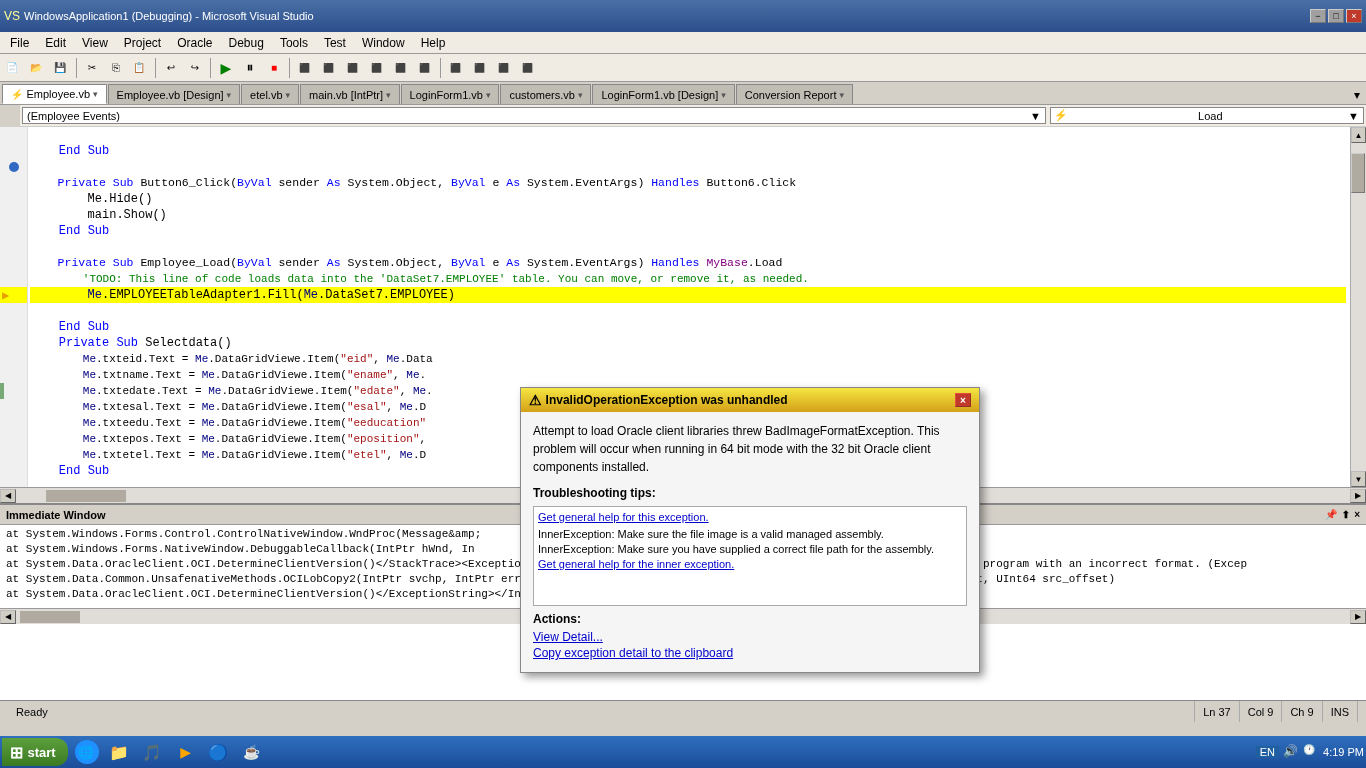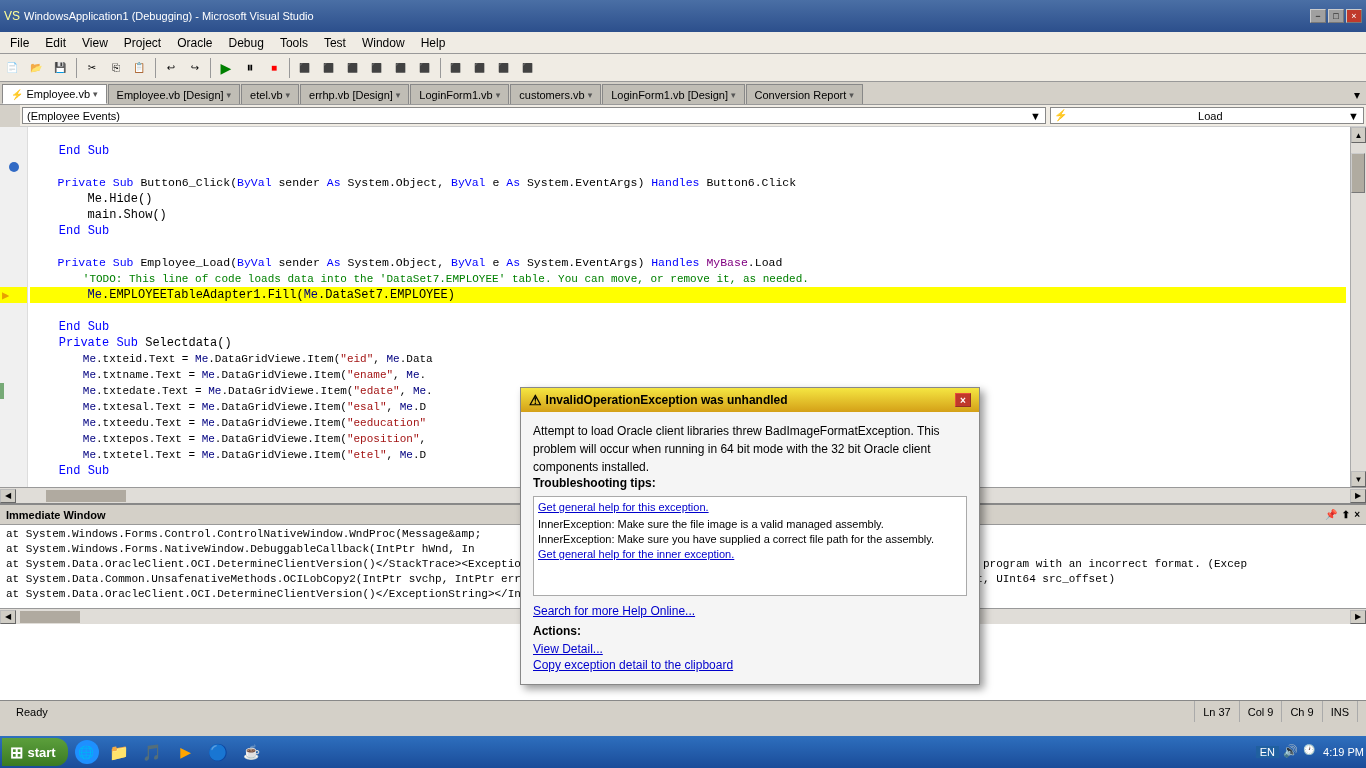--- a/index.html
+++ b/index.html
@@ -43,21 +43,21 @@
     
     
     #taskbar { background: linear-gradient(to bottom, #2e6fbe, #1a4c99); height: 32px; display: flex; align-items: center; padding: 0 2px; position: fixed; bottom: 0; width: 1366px; }
     #start-btn { background: linear-gradient(to bottom, #5c9f3c, #3a7a22); border-radius: 0 12px 12px 0; padding: 2px 12px 2px 8px; color: white; font-weight: bold; font-size: 13px; height: 28px; display: flex; align-items: center; cursor: pointer; margin-right: 4px; }
     .taskbar-icon { width: 24px; height: 24px; margin: 0 3px; cursor: pointer; display: flex; align-items: center; justify-content: center; }
     
     
     #exception-dialog { position: absolute; top: 260px; left: 520px; width: 460px; background: #f5f5f5; border: 1px solid #888; box-shadow: 4px 4px 8px rgba(0,0,0,0.4); z-index: 100; font-family: 'Segoe UI', sans-serif; }
     #dialog-titlebar { background: linear-gradient(to bottom, #f5e642, #d4a017); padding: 4px 8px; display: flex; align-items: center; justify-content: space-between; font-size: 12px; font-weight: bold; }
     #dialog-body { padding: 10px 12px; }
-    #dialog-msg { font-size: 12px; margin-bottom: 0; line-height: 1.5; }
+    #dialog-msg { font-size: 12px; margin-bottom: 10px; line-height: 1.5; }
     #troubleshoot-title { font-size: 12px; font-weight: bold; margin-bottom: 6px; }
     #tips-box { border: 1px solid #aaa; height: 100px; overflow-y: scroll; background: white; padding: 4px; font-size: 11px; }
     .tip-link { color: #0000cc; text-decoration: underline; cursor: pointer; display: block; margin-bottom: 4px; }
     .tip-text { margin-bottom: 4px; line-height: 1.4; }
     #search-link { color: #0000cc; text-decoration: underline; cursor: pointer; font-size: 12px; margin: 8px 0 6px 0; display: block; }
     #actions-title { font-size: 12px; font-weight: bold; margin: 6px 0 4px 0; }
     .action-link { color: #0000cc; text-decoration: underline; cursor: pointer; font-size: 12px; display: block; margin-bottom: 2px; }
     
     .code-line { white-space: pre; height: 16px; display: flex; align-items: center; }
     
@@ -130,21 +130,21 @@
   </div>
   <div class="tab">
     <span>Employee.vb [Design]</span>
     <span class="tab-close">▾</span>
   </div>
   <div class="tab">
     <span>etel.vb</span>
     <span class="tab-close">▾</span>
   </div>
   <div class="tab">
-    <span>errhp.vb [Design]</span>
+    <span>main.vb [IntPtr]</span>
     <span class="tab-close">▾</span>
   </div>
   <div class="tab">
     <span>LoginForm1.vb</span>
     <span class="tab-close">▾</span>
   </div>
   <div class="tab">
     <span>customers.vb</span>
     <span class="tab-close">▾</span>
   </div>
@@ -248,21 +248,20 @@
     </div>
     <div id="dialog-body">
       <div id="dialog-msg">Attempt to load Oracle client libraries threw BadImageFormatException. This problem will occur when running in 64 bit mode with the 32 bit Oracle client components installed.</div>
       <div id="troubleshoot-title">Troubleshooting tips:</div>
       <div id="tips-box">
         <span class="tip-link">Get general help for this exception.</span>
         <span class="tip-text">InnerException: Make sure the file image is a valid managed assembly.</span>
         <span class="tip-text">InnerException: Make sure you have supplied a correct file path for the assembly.</span>
         <span class="tip-link">Get general help for the inner exception.</span>
       </div>
-      <a class="action-link" id="search-link">Search for more Help Online...</a>
       <div id="actions-title">Actions:</div>
       <a class="action-link">View Detail...</a>
       <a class="action-link">Copy exception detail to the clipboard</a>
     </div>
   </div>
 </div>
 
 <div class="hscroll">
   <div style="width:16px; height:14px; background:#d0cdc5; border:1px outset #bbb; display:flex; align-items:center; justify-content:center; font-size:8px;">◀</div>
   <div class="hscroll-inner"></div>

